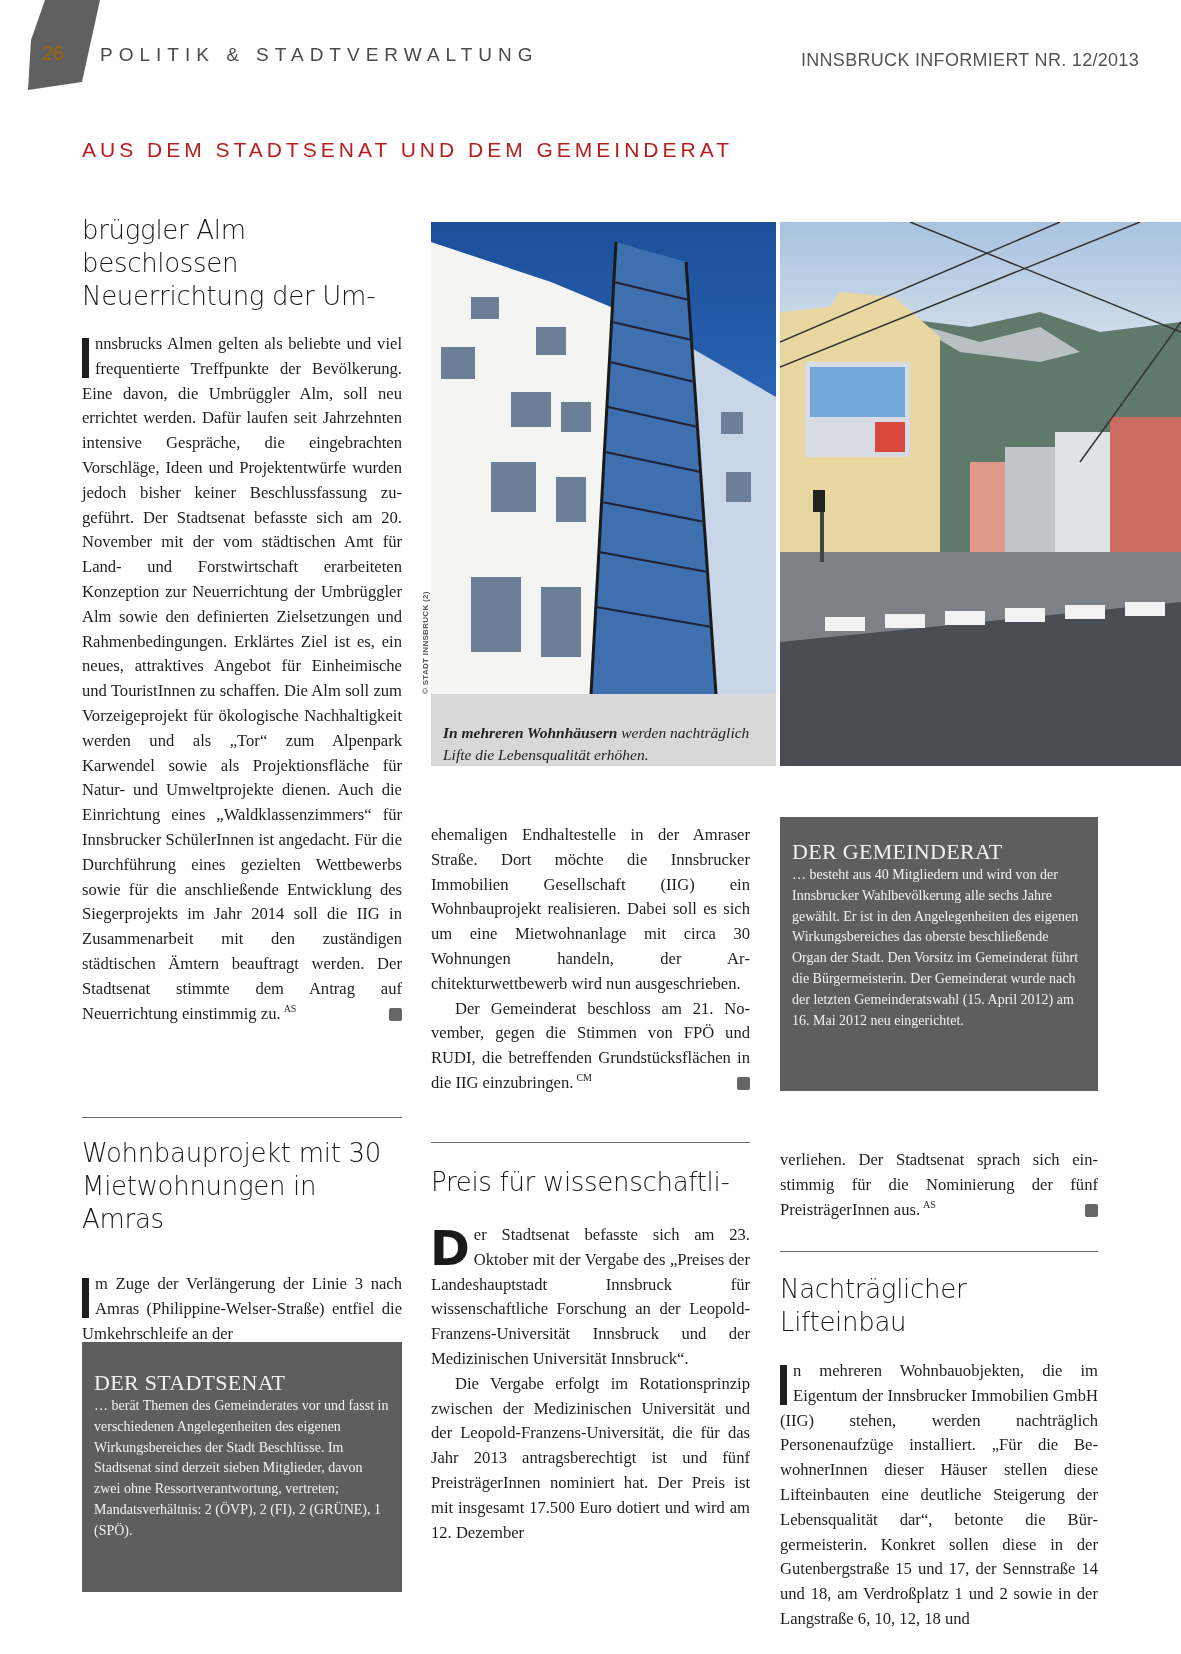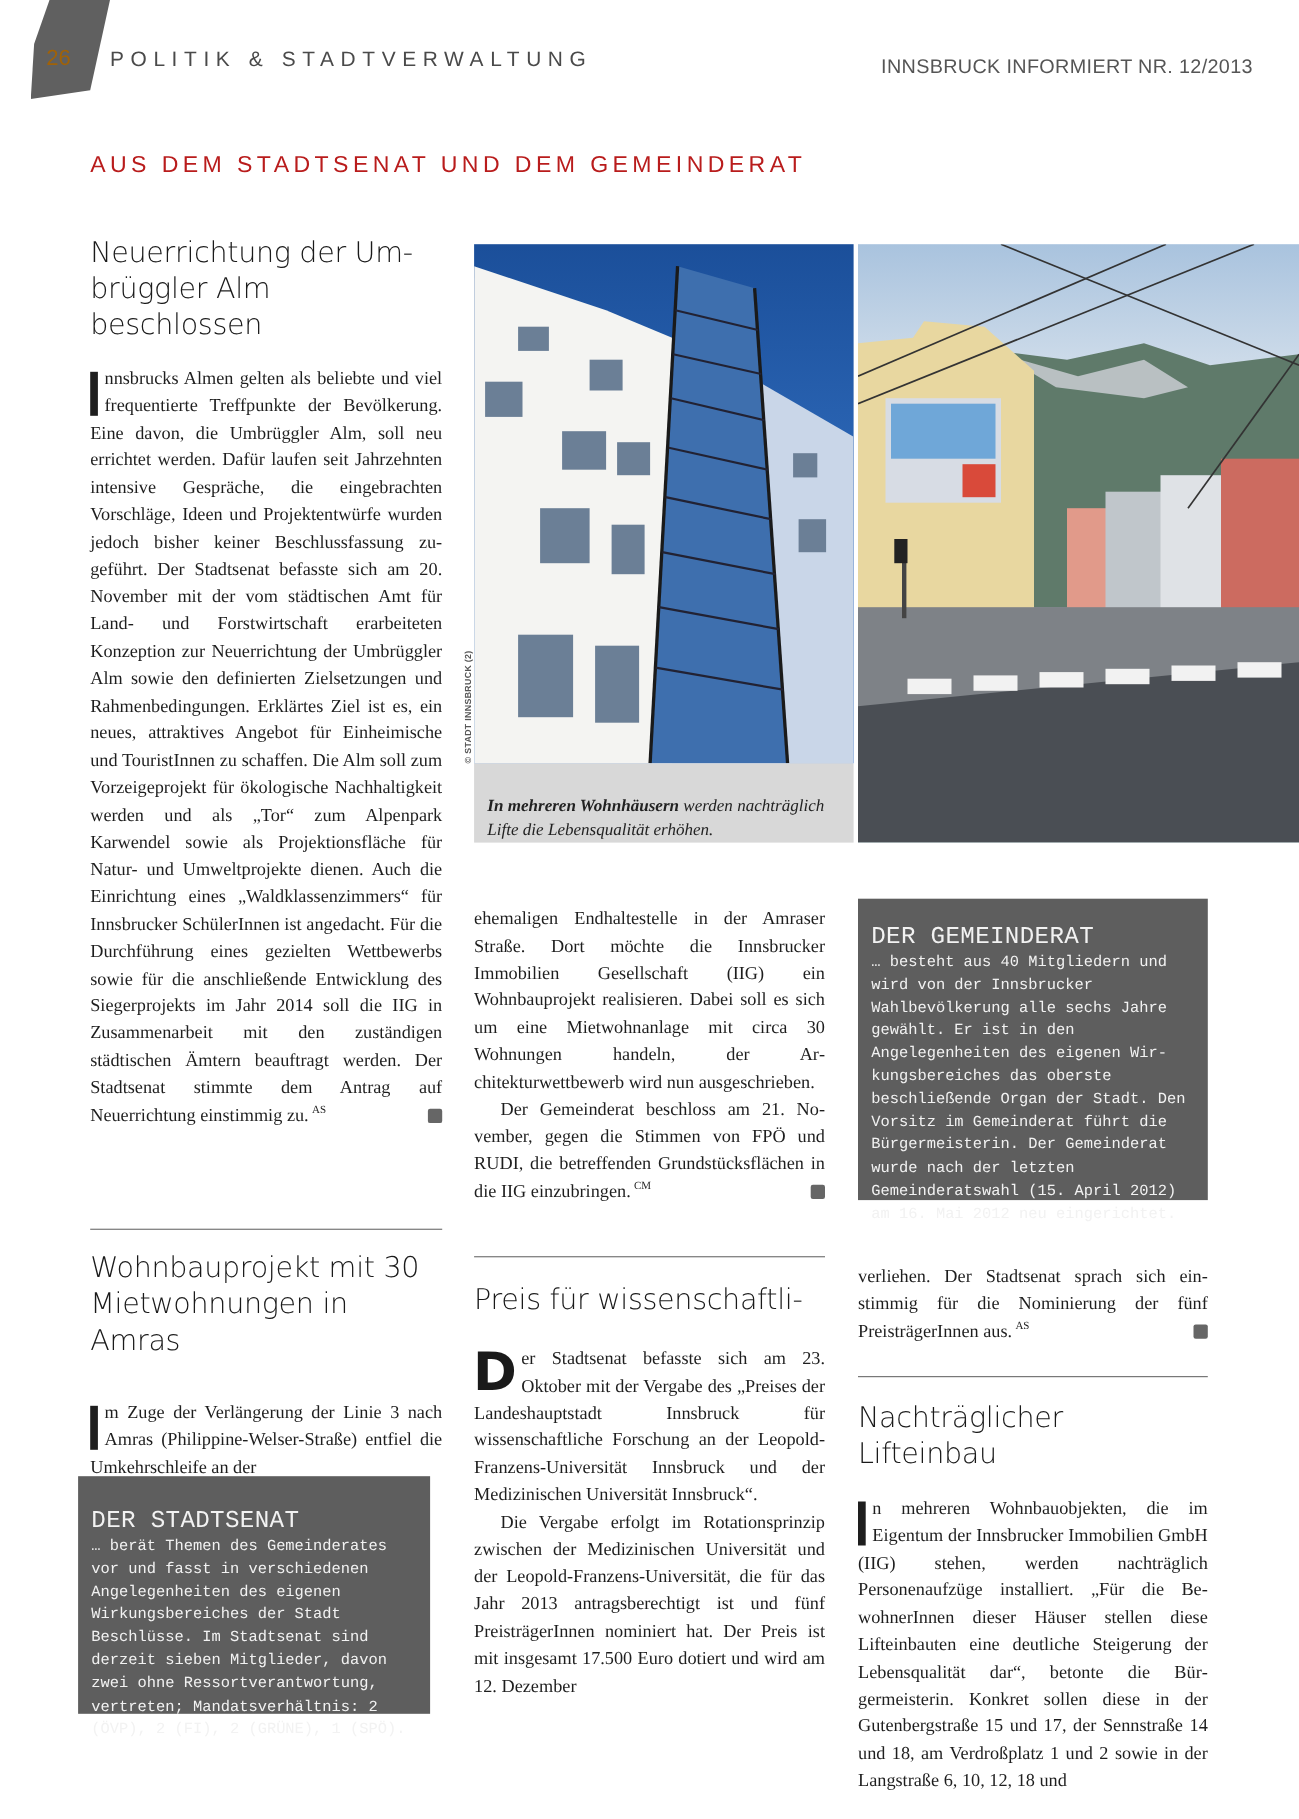--- a/index.html
+++ b/index.html
@@ -19,60 +19,60 @@
   .body { font-family:"Liberation Serif", serif; font-size:16.6px; line-height:24.8px; text-align:justify; hyphens:manual; color:#1e1e1e; }
   .body p { margin:0; }
   .body p.indent { text-indent:24px; }
   .dropcap-bar { float:left; width:7px; height:40px; background:#1e1e1e; margin:6px 6px 0 0; }
   .dropcap-d { float:left; font-family:"DejaVu Sans", sans-serif; font-weight:bold; font-size:48px; line-height:44px; margin:3px 4px 0 -1px; color:#1a1a1a; }
   .author { font-size:10px; vertical-align:super; line-height:0; margin-left:3px; }
   .end-mark { display:inline-block; float:right; width:13px; height:13px; background:#666; border-radius:2px; margin-top:6px; }
   .rule { height:1px; background:#6a6a6a; }
 
   
-  .infobox { background:#5e5e5e; color:#f2f2f2; font-family:Liberation Mono, monospace; }
+  .infobox { background:#5e5e5e; color:#f2f2f2; font-family:Liberation Serif, serif; }
   .infobox .ib-title { font-size:22px; letter-spacing:0.3px; line-height:26px; }
   .infobox .ib-text { font-size:14px; line-height:20.8px; }
 
   
   .photo { overflow:hidden; }
   .caption { background:#d8d8d8; font-family:"Liberation Serif", serif; font-style:italic; font-size:15.5px; line-height:22px; color:#222; padding:28px 12px; box-sizing:border-box; }
   .credit { font-family:"Liberation Sans", sans-serif; font-size:8px; font-weight:bold; color:#555; transform:rotate(-90deg); transform-origin:left top; white-space:nowrap; letter-spacing:0.3px; }
 </style>
 </head>
 <body>
 
 <div class="abs page-tab"></div>
 <div class="abs page-num">26</div>
 <div class="abs section-title">POLITIK &amp; STADTVERWALTUNG</div>
 <div class="abs issue">INNSBRUCK INFORMIERT NR. 12/2013</div>
 <div class="abs page-heading">AUS DEM STADTSENAT UND DEM GEMEINDERAT</div>
 
 <div class="abs" style="left:82px; top:214px; width:320px;">
   <div class="headline">
+    <div>brüggler Alm beschlossen</div>
     <div>Neuerrichtung der Um-</div>
-    <div>brüggler Alm beschlossen</div>
   </div>
   <div class="body" style="margin-top:19px;">
     <p><span class="dropcap-bar"></span><span>nnsbrucks Almen gelten als beliebte und viel frequentierte Treffpunkte der Bevölkerung. Eine davon, die Umbrügg­ler Alm, soll neu errichtet werden. Dafür laufen seit Jahrzehnten intensive Ge­spräche, die eingebrachten Vorschläge, Ideen und Projektentwürfe wurden je­doch bisher keiner Beschlussfassung zu­geführt. Der Stadtsenat befasste sich am 20. November mit der vom städtischen Amt für Land- und Forstwirtschaft er­arbeiteten Konzeption zur Neuerrich­tung der Umbrüggler Alm sowie den definierten Zielsetzungen und Rah­menbedingungen. Erklärtes Ziel ist es, ein neues, attraktives Angebot für Ein­heimische und TouristInnen zu schaf­fen. Die Alm soll zum Vorzeigeprojekt für ökologische Nachhaltigkeit werden und als „Tor“ zum Alpenpark Karwendel sowie als Projektionsfläche für Natur- und Umweltprojekte dienen. Auch die Einrichtung eines „Waldklassenzim­mers“ für Innsbrucker SchülerInnen ist angedacht. Für die Durchführung eines gezielten Wettbewerbs sowie für die anschließende Entwicklung des Sie­gerprojekts im Jahr 2014 soll die IIG in Zusammenarbeit mit den zuständigen städtischen Ämtern beauftragt werden. Der Stadtsenat stimmte dem Antrag auf Neuerrichtung einstimmig zu.</span><sup class="author">AS</sup><span class="end-mark"></span></p>
   </div>
 </div>
 <div class="abs rule" style="left:82px; top:1117px; width:320px;"></div>
 
 <div class="abs" style="left:82px; top:1137px; width:320px;">
   <div class="headline">
     <div>Wohnbauprojekt mit 30</div>
     <div>Mietwohnungen in Amras</div>
   </div>
   <div class="body" style="margin-top:36px;">
     <p><span class="dropcap-bar"></span><span>m Zuge der Verlängerung der Linie 3 nach Amras (Philippine-Welser-Stra­ße) entfiel die Umkehrschleife an der</span></p>
   </div>
 </div>
 
-<div class="abs infobox" style="left:71px; top:1342px; width:320px; height:216px; box-sizing:border-box; padding:28px 13px 0 12px;">
+<div class="abs infobox" style="left:82px; top:1342px; width:320px; height:250px; box-sizing:border-box; padding:28px 13px 0 12px;">
   <div class="ib-title">DER STADTSENAT</div>
   <div class="ib-text">… berät Themen des Gemeinderates vor und fasst in verschiedenen Angelegen­heiten des eigenen Wirkungsbereiches der Stadt Beschlüsse. Im Stadtsenat sind derzeit sieben Mitglieder, davon zwei ohne Ressortverantwortung, vertreten; Mandatsverhältnis: 2 (ÖVP), 2 (FI), 2 (GRÜNE), 1 (SPÖ).</div>
 </div>
 
 <div class="abs photo" style="left:431px; top:222px; width:345px; height:472px; background:linear-gradient(180deg,#1b4f9a 0%,#2a64b3 40%,#5d8fd0 100%);">
   <svg width="345" height="472" viewBox="0 0 345 472">
     <polygon points="0,20 120,60 180,85 180,472 0,472" fill="#f4f4f2"></polygon>
     <polygon points="250,120 345,175 345,472 250,472" fill="#c9d6e8"></polygon>
     <polygon points="185,20 255,40 285,472 160,472" fill="#3e6fae"></polygon>
     <g stroke="#1a1a1a" stroke-width="3" fill="none">

